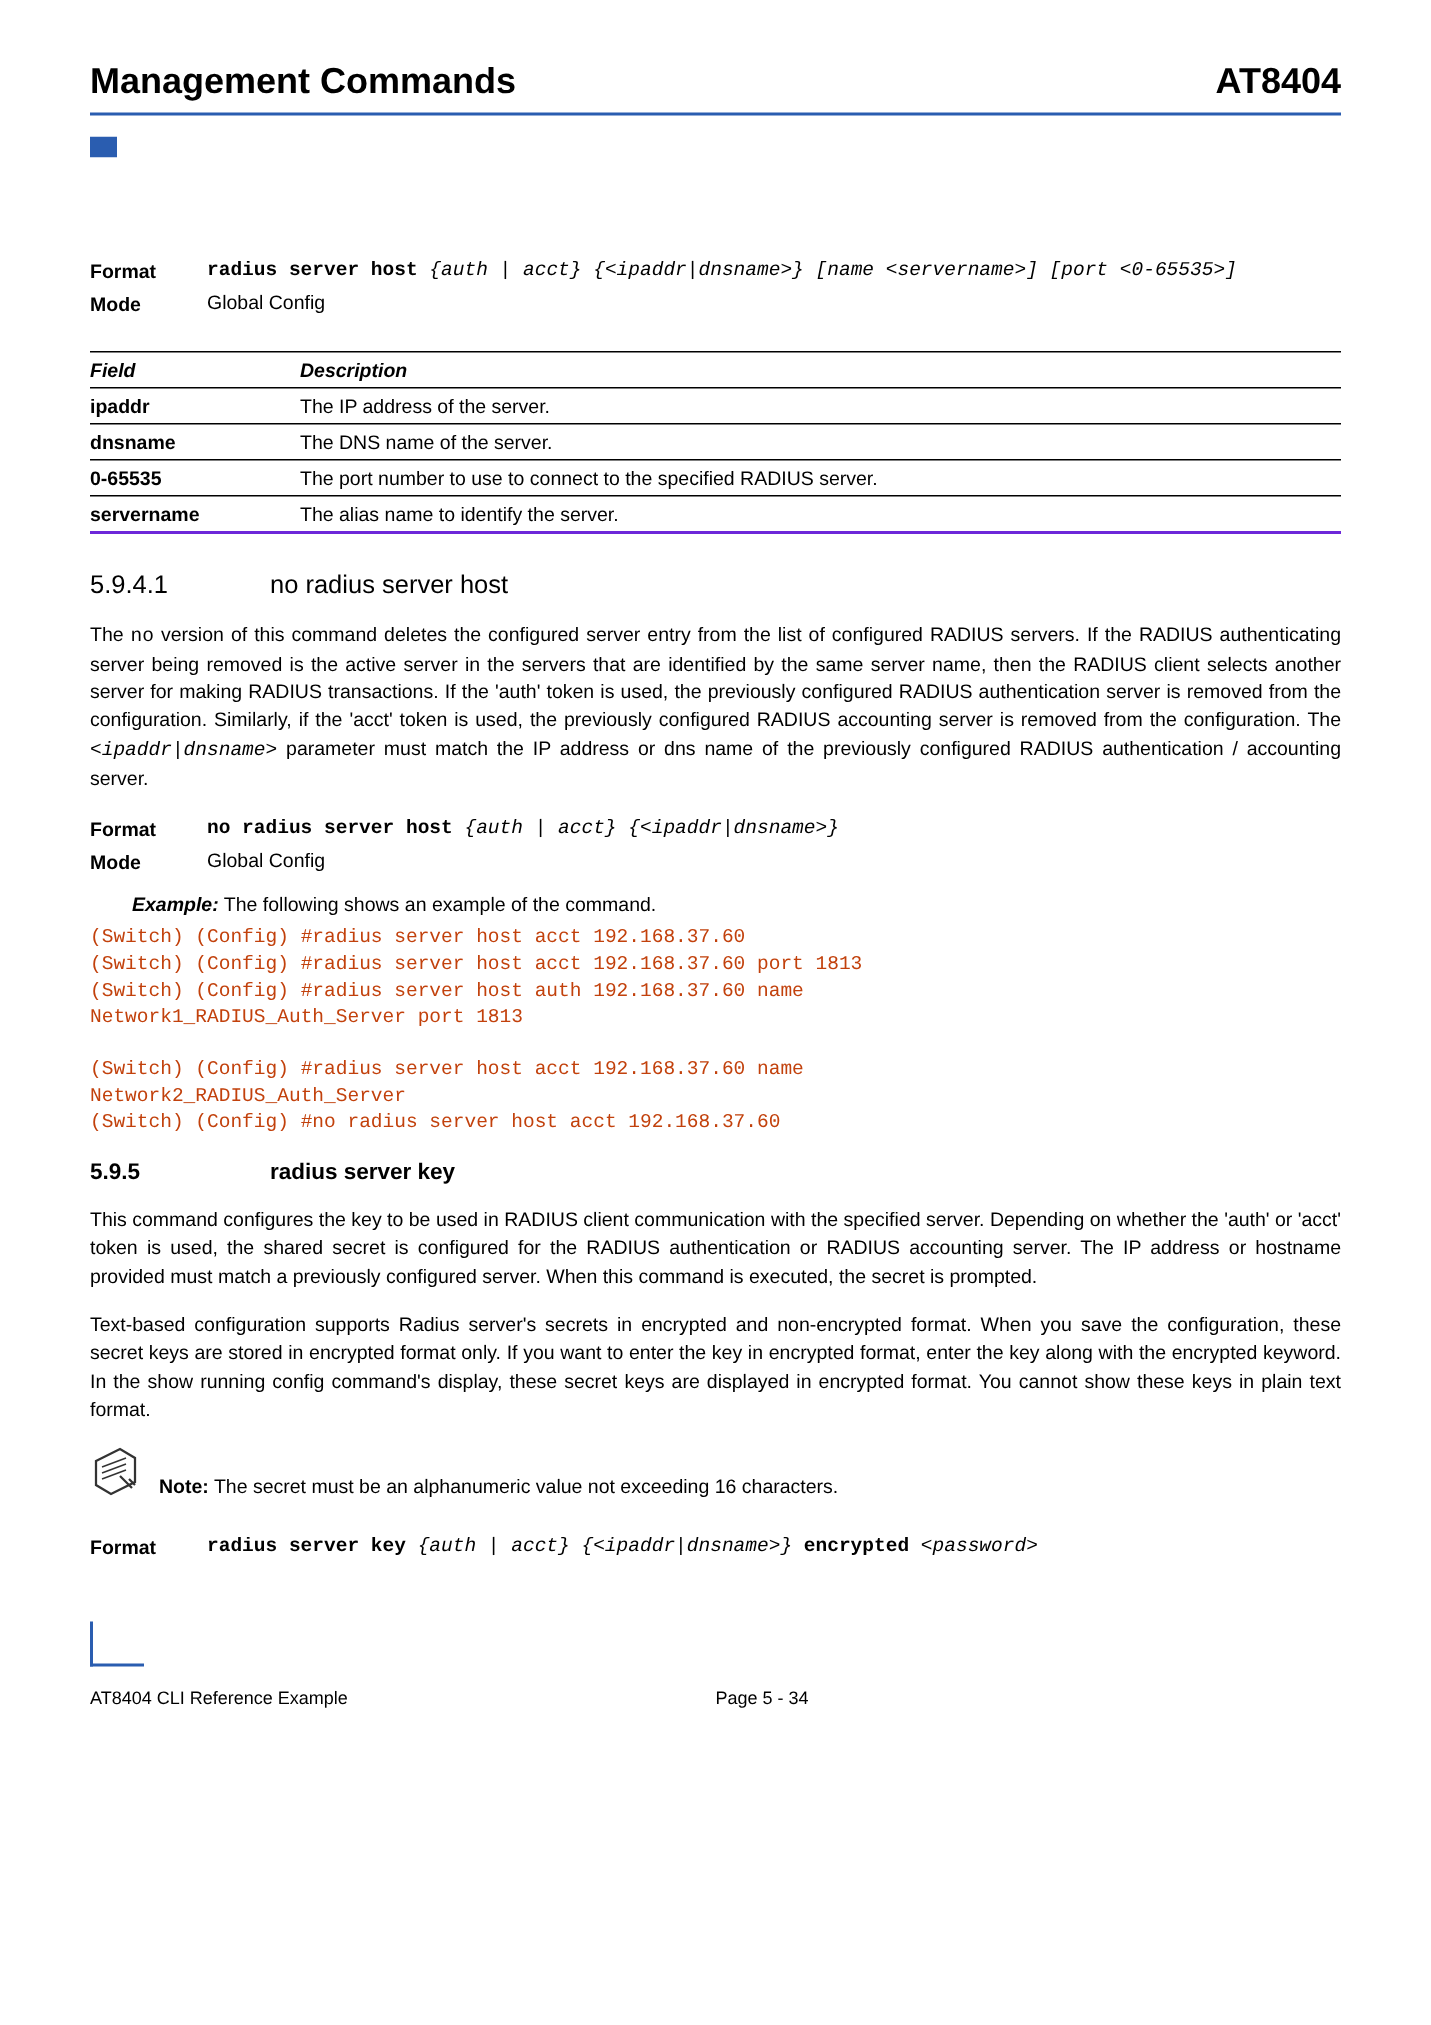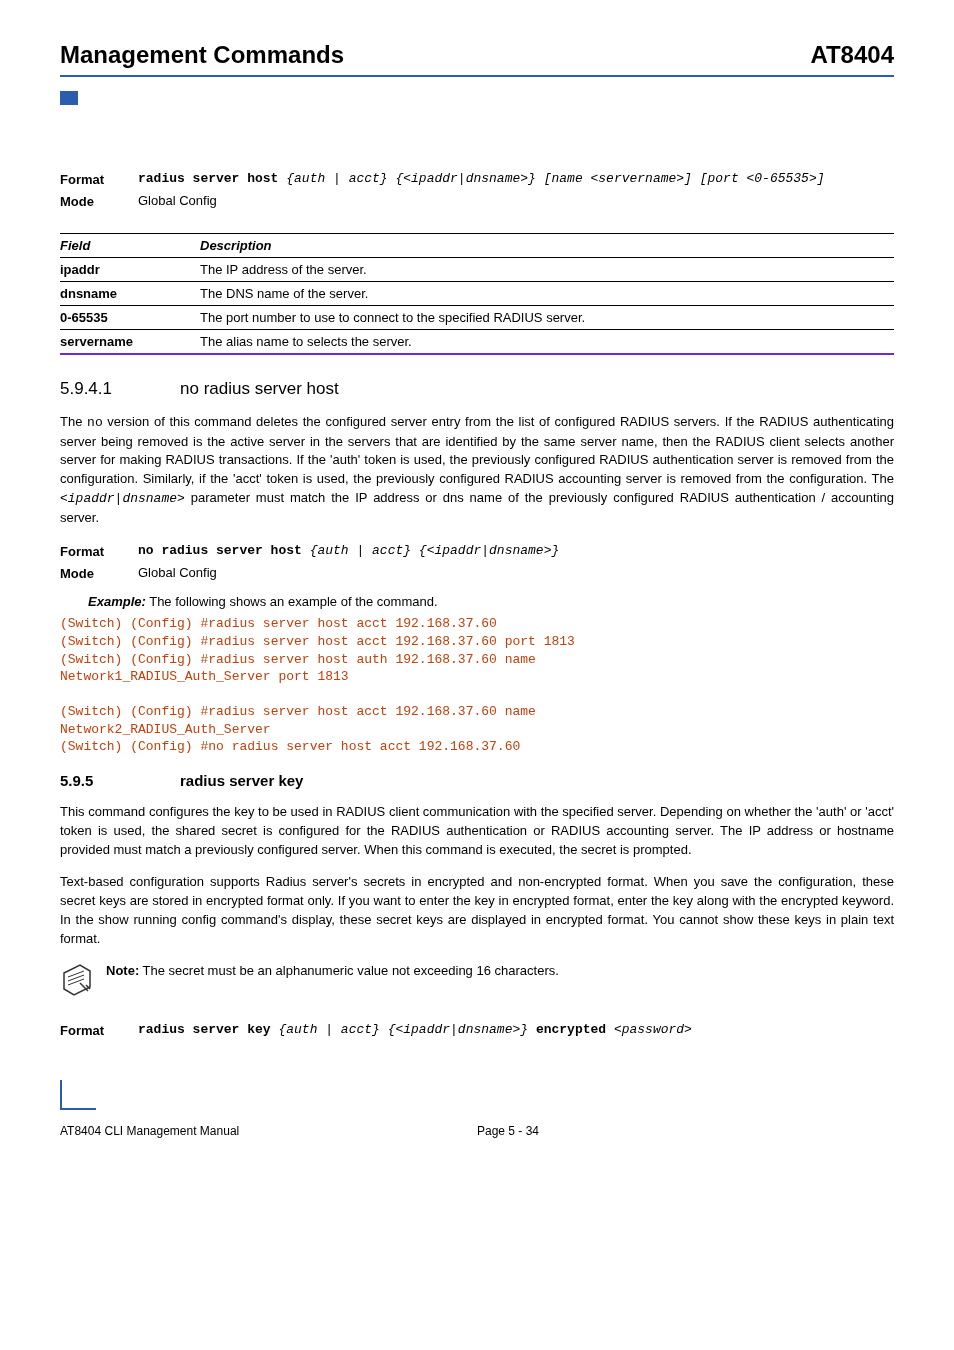--- a/index.html
+++ b/index.html
@@ -23,21 +23,21 @@
   .field-head { font-weight: bold; font-style: italic; }
   .field-name { font-weight: bold; }
   h3.sub { font-size: 17px; font-weight: normal; margin: 18px 0 14px 0; }
   h3.sub .num { display: inline-block; width: 120px; }
   .para { font-size: 13px; line-height: 1.45; text-align: justify; margin: 10px 0 14px 0; }
   .ex-line { font-size: 13px; margin: 12px 0 6px 28px; }
   .ex-line .lbl { font-weight: bold; font-style: italic; }
   .code-block { font-family: "Courier New", monospace; font-size: 13px; line-height: 1.35; white-space: pre; color: #c2410c; margin-bottom: 16px; }
   h3.sec { font-size: 15px; font-weight: bold; margin: 14px 0 14px 0; }
   h3.sec .num { display: inline-block; width: 120px; }
-  .note-row { display: flex; align-items: flex-start; gap: 12px; margin: 12px 0 24px 0; font-size: 13px; }
+  .note-row { display: flex; align-items: flex-end; gap: 12px; margin: 12px 0 24px 0; font-size: 13px; }
   .note-icon { width: 34px; height: 34px; flex-shrink: 0; }
   .footer-bracket { width: 36px; height: 30px; border-left: 2px solid #2a5db0; border-bottom: 2px solid #2a5db0; margin-top: 40px; margin-bottom: 14px; }
   .footer-row { display: flex; font-size: 12px; }
   .footer-left { flex: 1; }
   .footer-center { flex: 1; text-align: left; }
 </style>
 </head>
 <body>
 
 <div class="page">
@@ -78,21 +78,21 @@
     <tr>
       <td class="field-name">dnsname</td>
       <td>The DNS name of the server.</td>
     </tr>
     <tr>
       <td class="field-name">0-65535</td>
       <td>The port number to use to connect to the specified RADIUS server.</td>
     </tr>
     <tr>
       <td class="field-name">servername</td>
-      <td>The alias name to selects the server.</td>
+      <td>The alias name to identify the server.</td>
     </tr>
   </tbody>
     </table>
 
   <h3 class="sub">
     <span class="num">5.9.4.1</span><span>no radius server host</span>
   </h3>
 
   <p class="para">
     <span>The </span><span class="mono">no</span><span> version of this command deletes the configured server entry from the list of configured RADIUS servers. If the RADIUS authenticating server being removed is the active server in the servers that are identified by the same server name, then the RADIUS client selects another server for making RADIUS transactions. If the 'auth' token is used, the previously configured RADIUS authentication server is removed from the configuration. Similarly, if the 'acct' token is used, the previously configured RADIUS accounting server is removed from the configuration. The </span><span class="mono mono-i">&lt;ipaddr|dnsname&gt;</span><span> parameter must match the IP address or dns name of the previously configured RADIUS authentication / accounting server.</span>
@@ -143,17 +143,17 @@
 
   <div class="def-row" style="margin-top:20px;">
     <div class="def-label">Format</div>
     <div class="def-value mono">
       <span class="mono-b">radius server key</span><span class="mono-i"> {auth | acct} {&lt;ipaddr|dnsname&gt;} </span><span class="mono-b">encrypted</span><span class="mono-i"> &lt;password&gt;</span>
     </div>
   </div>
 
   <div class="footer-bracket"></div>
   <div class="footer-row">
-    <div class="footer-left">AT8404 CLI Management Manual</div>
+    <div class="footer-left">AT8404 CLI Reference Example</div>
     <div class="footer-center">Page 5 - 34</div>
   </div>
 
 </div>
 
 </body></html>

